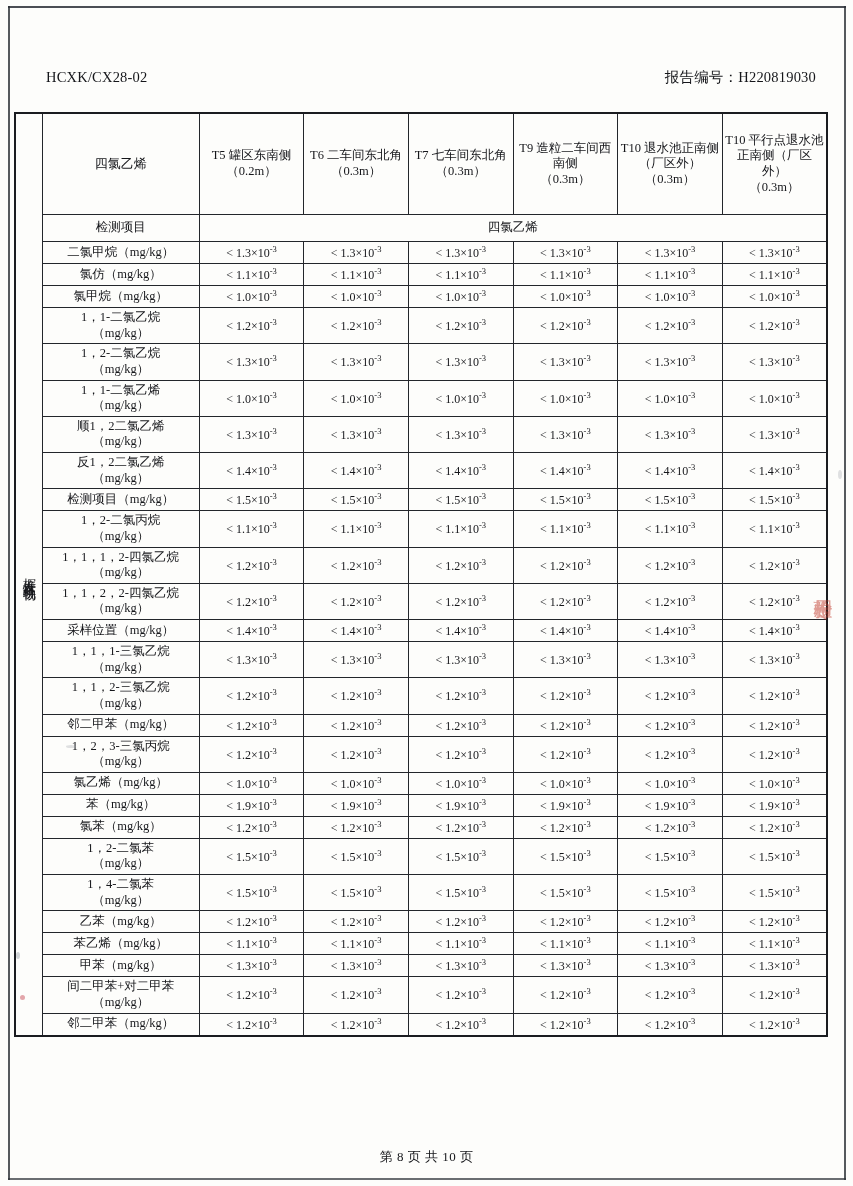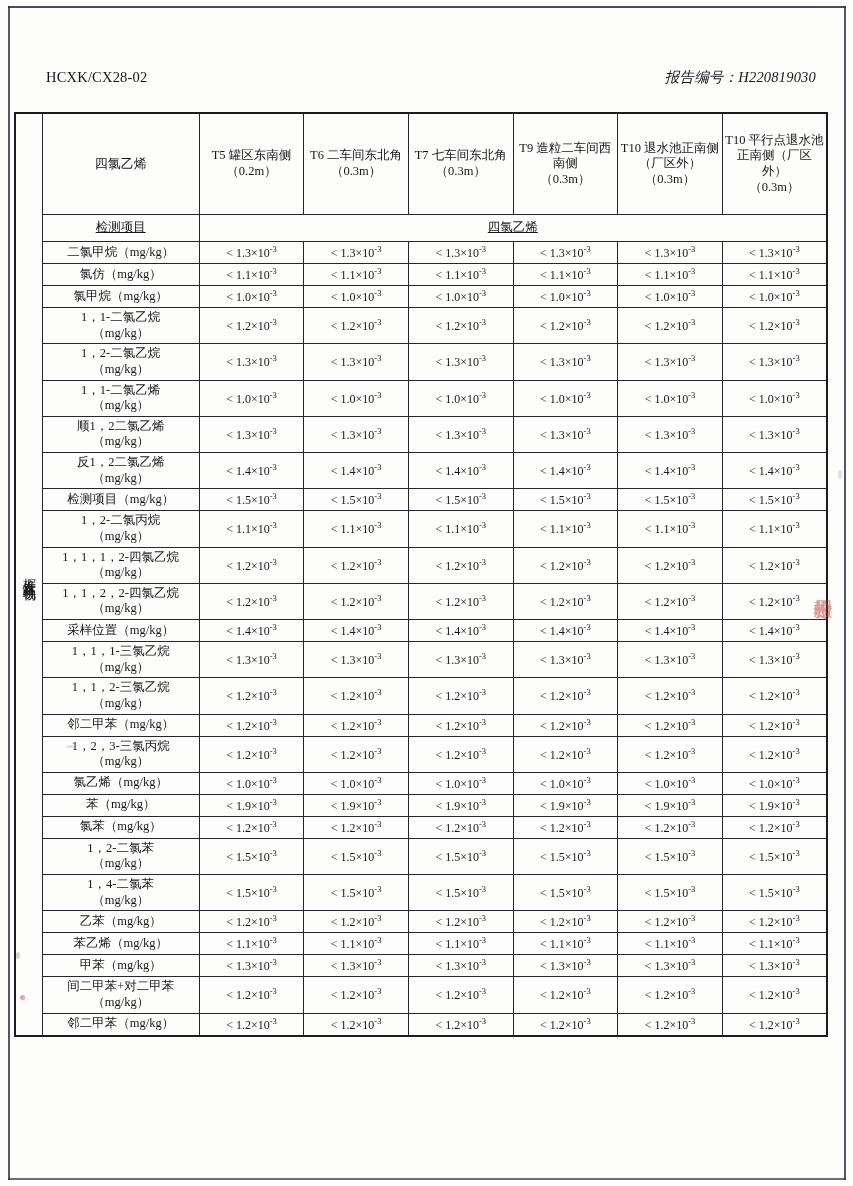--- a/index.html
+++ b/index.html
@@ -39,21 +39,21 @@
     position:absolute;
     left:46px; top:68px;
     width:770px;
     display:flex;
     justify-content:space-between;
     align-items:baseline;
     font-size:14.5px;
     letter-spacing:.2px;
   }
   .header .doc-code { font-family:"Liberation Serif", serif; }
-  .header .report-no { font-family:"Liberation Serif", serif;font-style:italic; }
+  .header .report-no { font-family:"Liberation Serif", serif; }
 
   table.rpt {
     position:absolute;
     left:14px; top:112px;
     width:814px;
     border-collapse:collapse;
     table-layout:fixed;
     font-size:12.5px;
   }
   table.rpt td, table.rpt th {
@@ -73,21 +73,21 @@
 
   .hdr-loc {
     font-size:13px;
     height:96px;
   }
   .hdr-site {
     font-size:12.5px;
     height:96px;
     line-height:1.35;
   }
-  .row-sub td { height:22px; font-size:12.5px;text-decoration:underline; }
+  .row-sub td { height:22px; font-size:12.5px; }
   .item-cell { font-size:12.5px; line-height:1.35; }
   .val-cell  { font-size:12px; white-space:nowrap; }
   .vert {
     font-size:13px;
     line-height:1.4;
     writing-mode:vertical-rl;
     text-orientation:upright;
     letter-spacing:2px;
     white-space:nowrap;
     margin:0 auto;
@@ -415,13 +415,16 @@
         </tr>
       </tbody>
   </table>
 
   <div class="stamp">检验专用</div>
   <div class="speck s1"></div>
   <div class="speck s2"></div>
   <div class="speck s3"></div>
   <div class="speck s4"></div>
 
+  <div class="footer">
+    <span>第 8 页 共 10 页</span>
+  </div>
 </div>
 
 </body></html>

